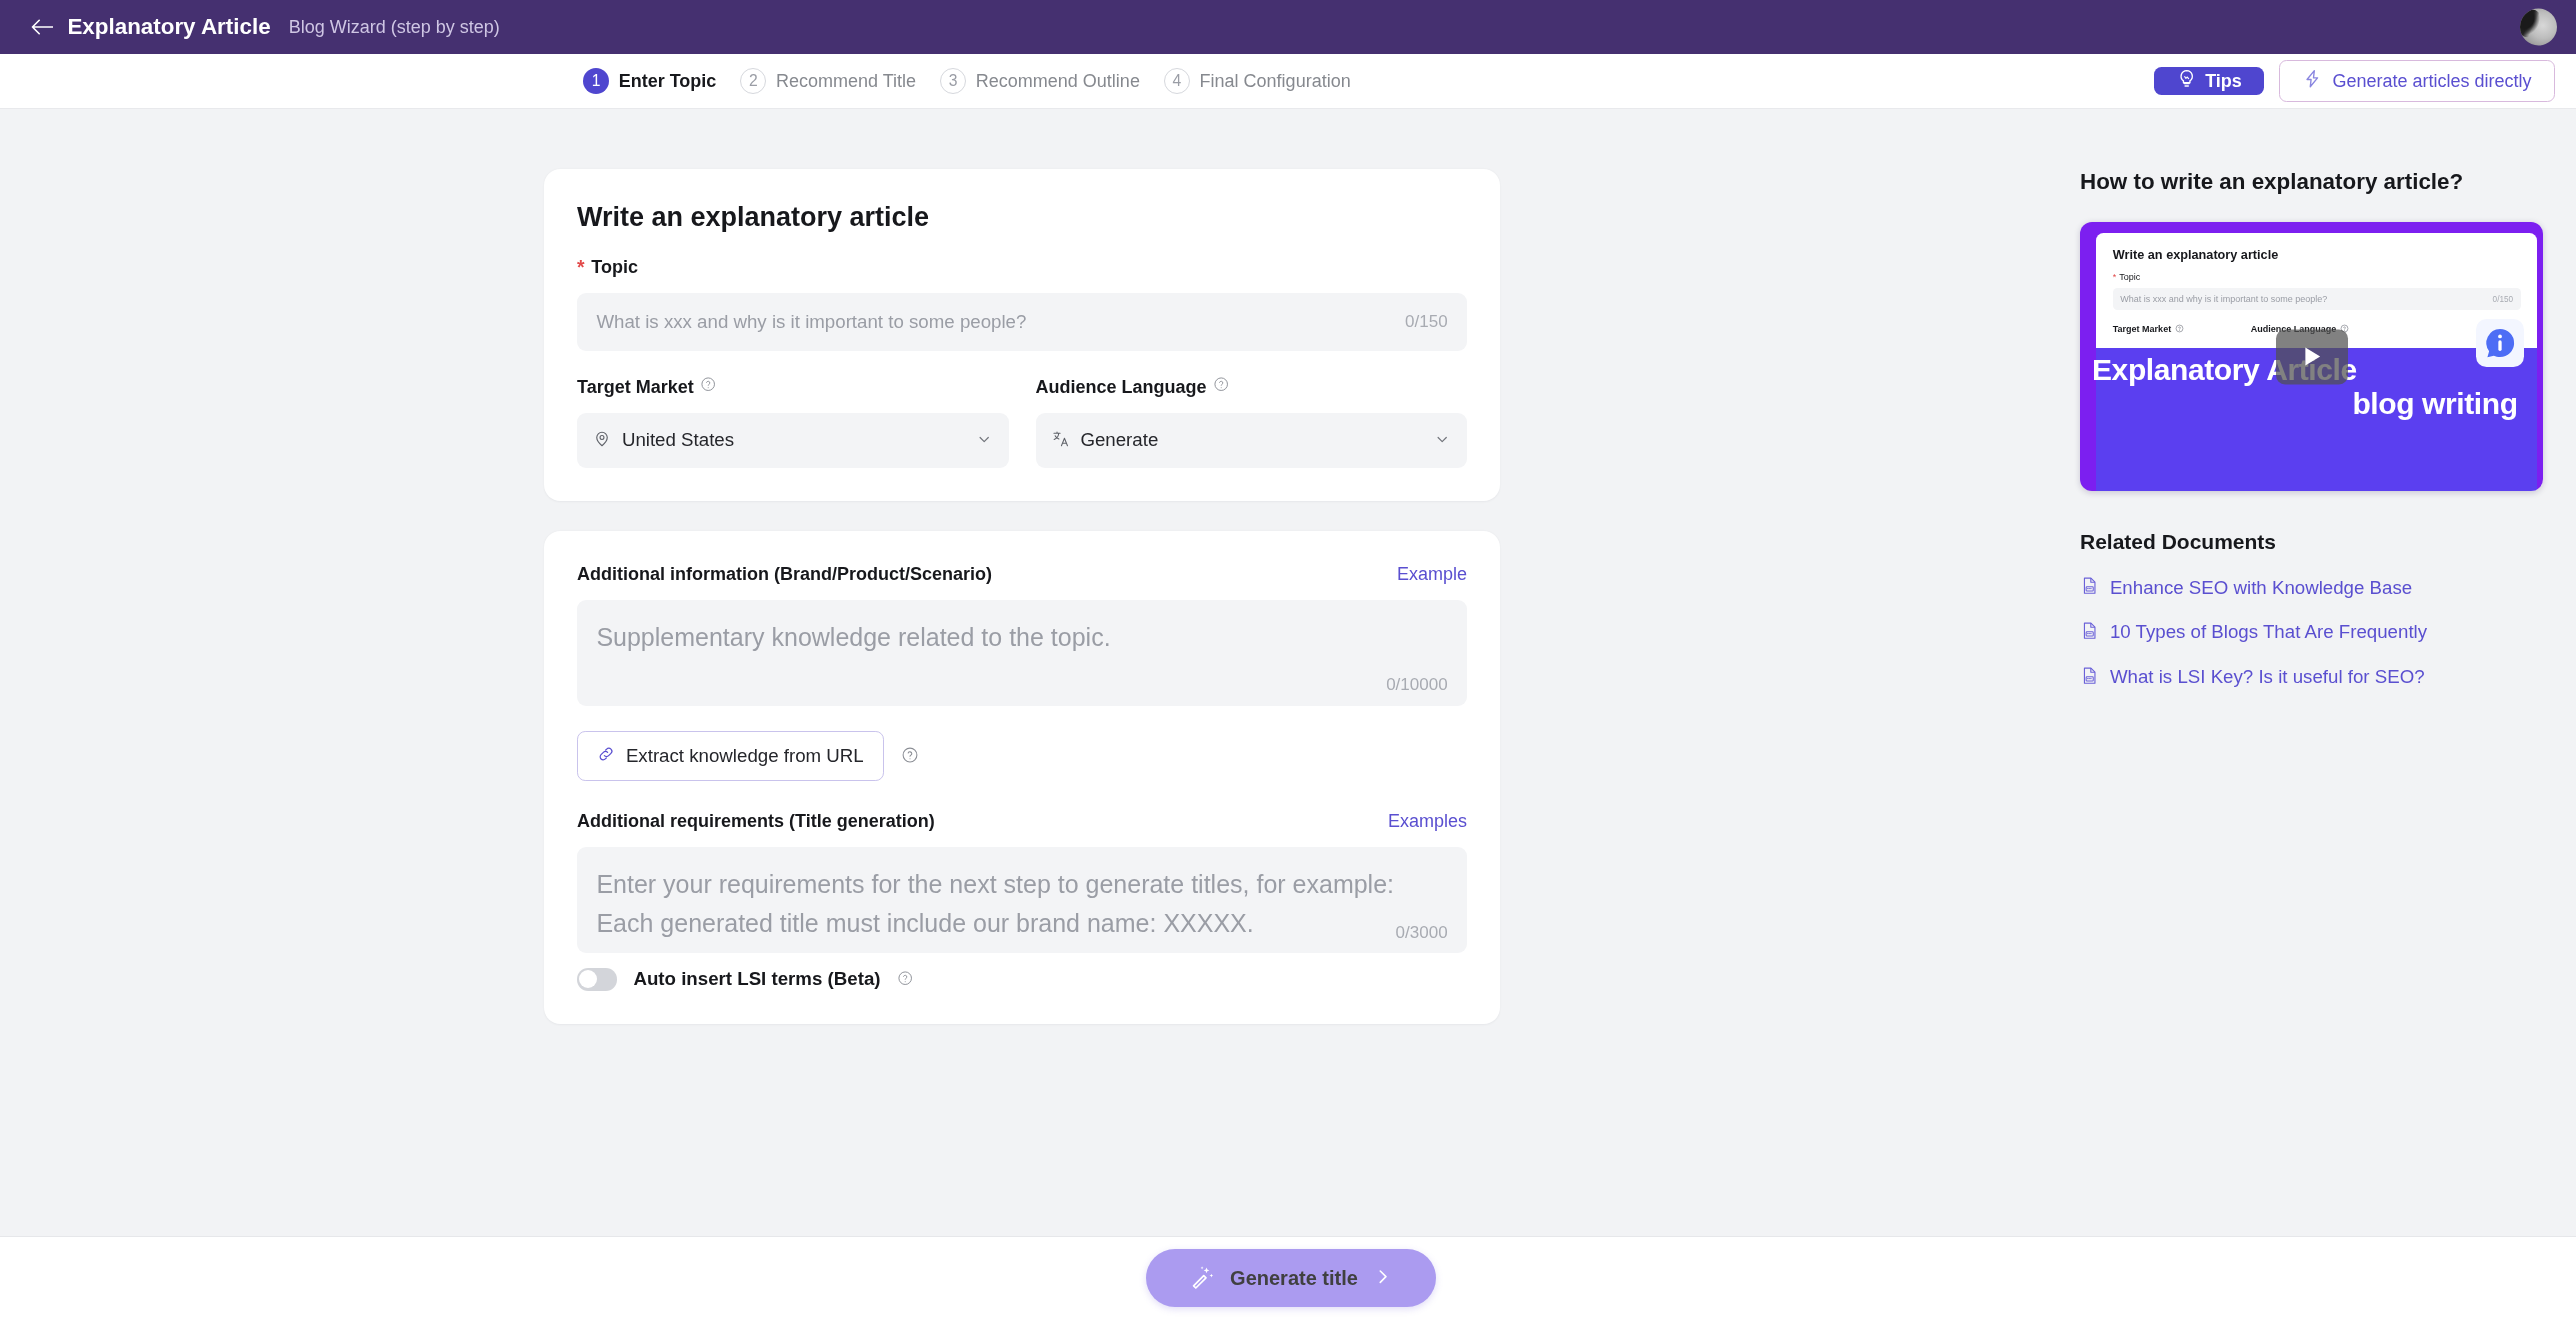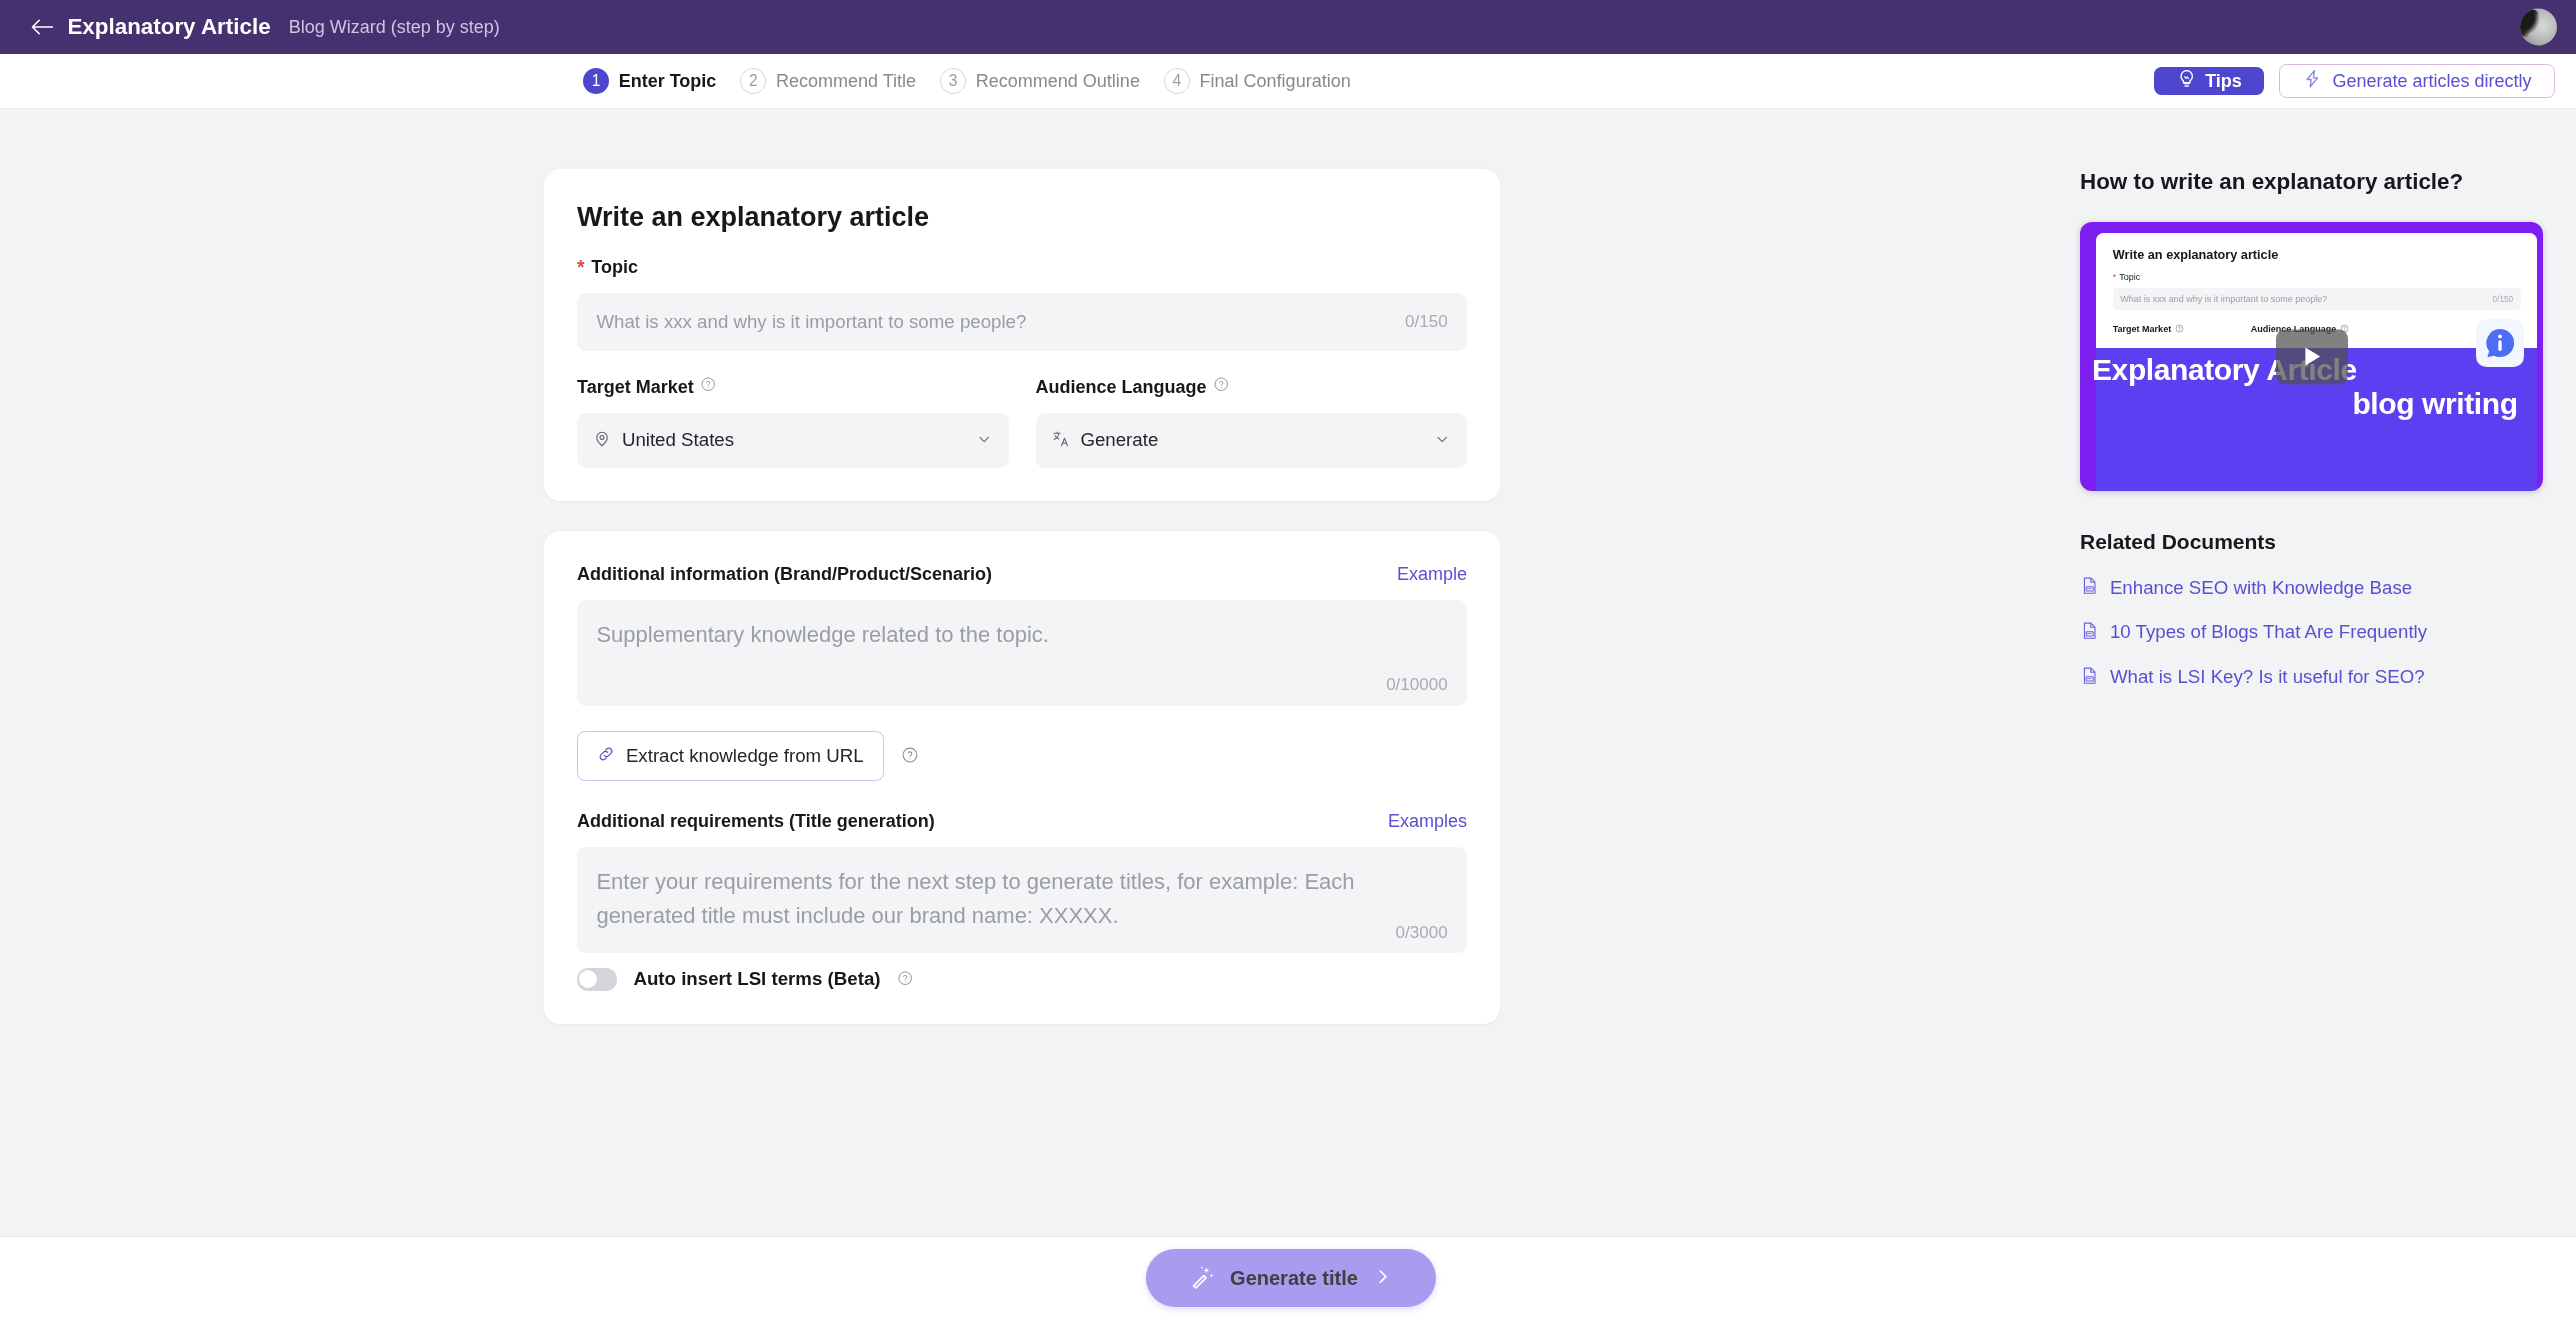--- a/index.html
+++ b/index.html
@@ -77,21 +77,21 @@
     transform: translateY(-50%);
     display: flex; align-items: center; gap: 15px;
   }
   .btn-tips {
     height: 28px; background: #4f46cf; color: #fff;
     border-radius: 7.5px; display: flex; align-items: center; gap: 9px;
     padding: 0 22.4px; font-size: 18px; font-weight: bold; cursor: pointer;
     border: none;
   }
   .btn-gen {
-    height: 34px; background: #ffffff; color: #5a4fd0;
+    height: 42px; background: #ffffff; color: #5a4fd0;
     border-radius: 7.5px; display: flex; align-items: center; gap: 10.5px;
     padding: 0 22.4px; font-size: 18px; cursor: pointer;
     border: 1.2px solid #d8b9dd;
   }
 
   
   .page {
     position: absolute; top: 109px; left: 0;
     width: 2576px; height: 1127px;
     background: #f2f3f5;
@@ -126,21 +126,21 @@
     padding: 0 19.4px; position: relative; cursor: text;
   }
   .input-ph { font-size: 18.7px; color: #9a9da5; }
   .counter {
     position: absolute; right: 19.4px; font-size: 17px; color: #a8abb2;
   }
   .textarea-box {
     margin-top: 15px; background: #f3f4f6; border-radius: 9px;
     padding: 18px 19.4px 13.4px 19.4px; position: relative; cursor: text;
   }
-  .ta-ph { font-size: 22px; color: #9a9da5; line-height: 1.55; }
+  .ta-ph { font-size: 25px; color: #9a9da5; line-height: 1.55; }
   .ta-counter {
     position: absolute; right: 19.4px; bottom: 10.5px;
     font-size: 17px; color: #a8abb2;
   }
 
   .two-col { display: flex; gap: 27px; margin-top: 25.4px; }
   .col { flex: 1; }
   .select-box {
     margin-top: 15px; background: #f3f4f6; border-radius: 9px;
     height: 55px; display: flex; align-items: center;

